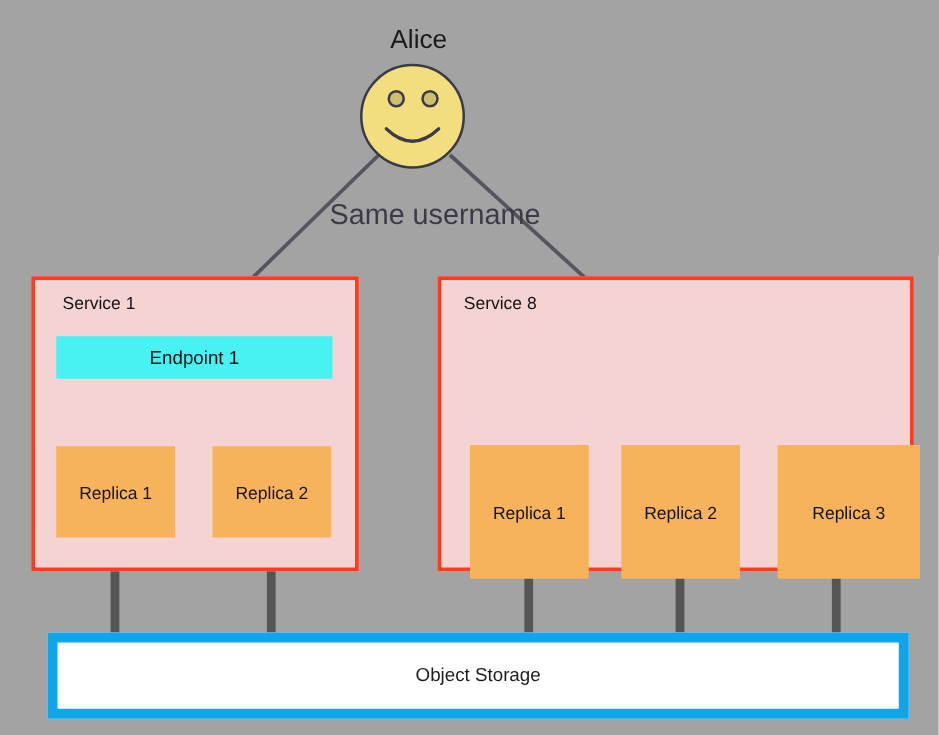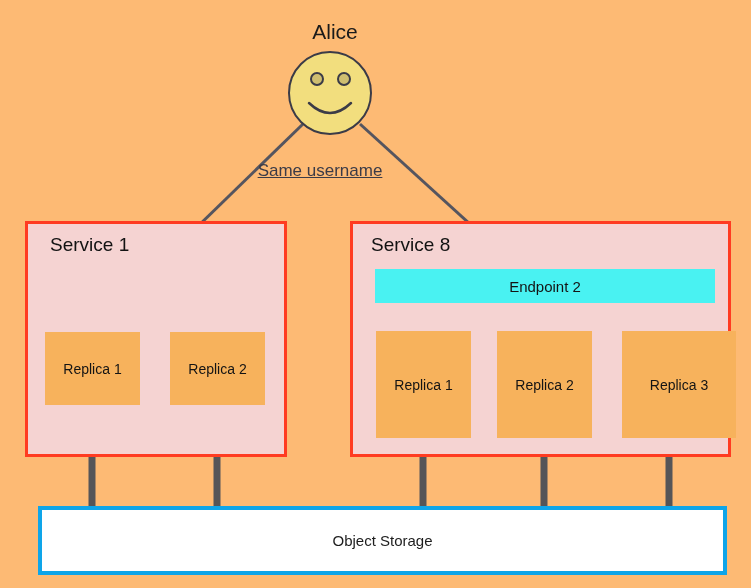--- a/index.html
+++ b/index.html
@@ -7,21 +7,21 @@
     padding: 0;
     background: #ffffff;
   }
   body {
     font-family: "Liberation Sans", sans-serif;
   }
   #canvas {
     position: relative;
     width: 751px;
     height: 588px;
-    background: #fdba74;
+    background: #a3a3a3;
     overflow: hidden;
   }
   #svg-layer {
     position: absolute;
     left: 0;
     top: 0;
     width: 751px;
     height: 588px;
   }
 
@@ -34,44 +34,43 @@
     text-align: center;
     font-size: 21px;
     color: #1a1a1a;
     font-family: "Liberation Sans", sans-serif;
     white-space: nowrap;
   }
 
   
   .edge-note {
     position: absolute;
-    left: 220px;
+    left: 248px;
     top: 160px;
     width: 200px;
     text-align: center;
-    font-size: 17px;
+    font-size: 23px;
     line-height: 22px;
     color: #3b3b47;
     font-family: "Liberation Sans", sans-serif;
-    text-decoration: underline;
   }
 
   
   .service-box {
     position: absolute;
     background: #F5D3D2;
     border: 3px solid #FF3B21;
     box-sizing: border-box;
   }
   #service-1 { left: 25px;  top: 221px; width: 262px; height: 236px; }
   #service-2 { left: 350px; top: 221px; width: 381px; height: 236px; }
 
   .service-title {
     position: absolute;
-    font-size: 19px;
+    font-size: 14px;
     color: #121212;
     font-family: "Liberation Sans", sans-serif;
     white-space: nowrap;
   }
   #service-1-title { left: 50px;  top: 234px; }
   #service-2-title { left: 371px; top: 234px; }
 
   
   .endpoint {
     position: absolute;
@@ -93,36 +92,37 @@
     position: absolute;
     background: #F7B25C;
     display: flex;
     align-items: center;
     justify-content: center;
     font-size: 14px;
     color: #141414;
     font-family: "Liberation Sans", sans-serif;
     box-sizing: border-box;
     white-space: nowrap;
+    margin-top: 25px;
   }
   #s1-replica-1 { left: 45px;  top: 332px; width: 95px;  height: 73px; }
   #s1-replica-2 { left: 170px; top: 332px; width: 95px;  height: 73px; }
   #s2-replica-1 { left: 376px; top: 331px; width: 95px;  height: 107px; }
   #s2-replica-2 { left: 497px; top: 331px; width: 95px;  height: 107px; }
   #s2-replica-3 { left: 622px; top: 331px; width: 114px;  height: 107px; }
 
   
   #object-storage {
     position: absolute;
     left: 38px;
     top: 506px;
     width: 689px;
     height: 69px;
     background: #ffffff;
-    border: 4px solid #0ea5e9;
+    border: 8px solid #0ea5e9;
     box-sizing: border-box;
     display: flex;
     align-items: center;
     justify-content: center;
     font-size: 15px;
     color: #1d1d1d;
     font-family: "Liberation Sans", sans-serif;
     white-space: nowrap;
   }
 </style>
@@ -168,25 +168,25 @@
   </svg>
 
   <div class="actor-label">Alice</div>
 
   <div class="edge-note">
     <div>Same username</div>
   </div>
 
   <div class="service-box" id="service-1"></div>
   <div class="service-title" id="service-1-title">Service 1</div>
+  <div class="endpoint" id="endpoint-1">Endpoint 1</div>
   <div class="replica" id="s1-replica-1">Replica 1</div>
   <div class="replica" id="s1-replica-2">Replica 2</div>
 
   <div class="service-box" id="service-2"></div>
   <div class="service-title" id="service-2-title">Service 8</div>
-  <div class="endpoint" id="endpoint-2">Endpoint 2</div>
   <div class="replica" id="s2-replica-1">Replica 1</div>
   <div class="replica" id="s2-replica-2">Replica 2</div>
   <div class="replica" id="s2-replica-3">Replica 3</div>
 
   <div id="object-storage">Object Storage</div>
 
 </div>
 
 </body></html>

